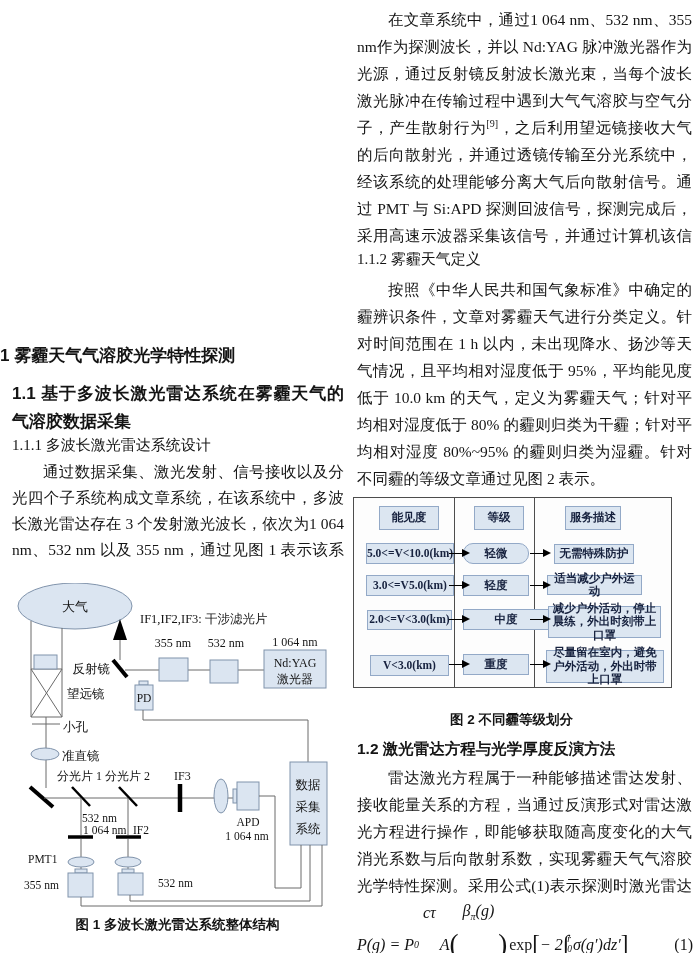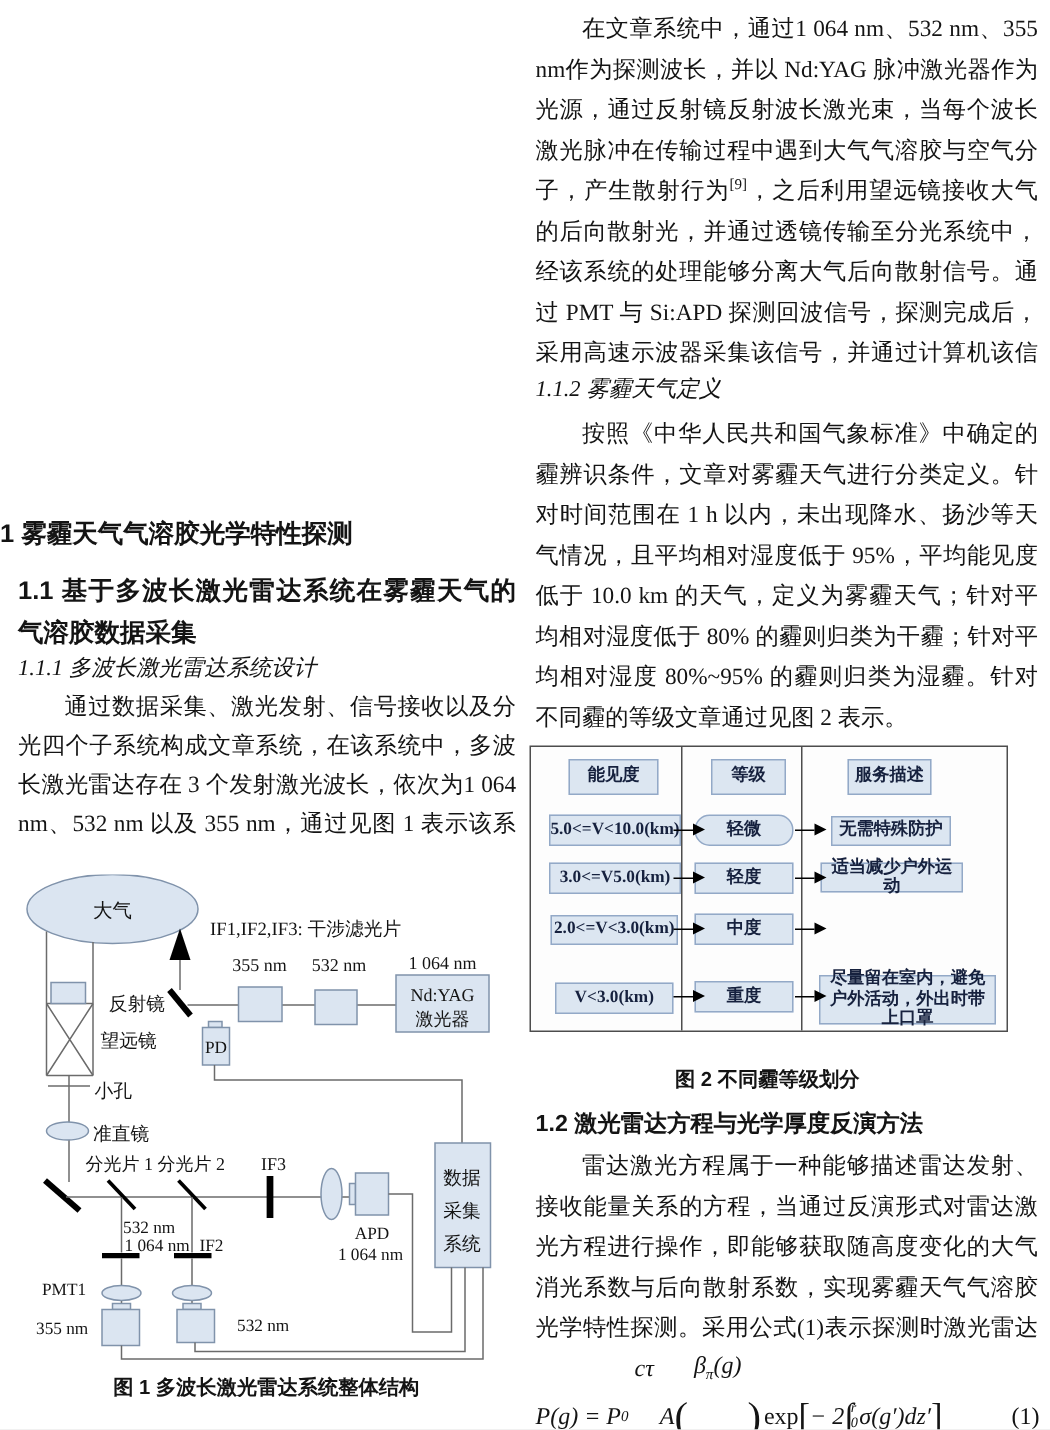--- a/index.html
+++ b/index.html
@@ -2,21 +2,21 @@
 <html><head>
 <meta charset="utf-8">
 <style>
   html,body{margin:0;padding:0;background:#e8e8e8;}
   .page{position:relative;width:700px;height:953px;background:#ffffff;overflow:hidden;
         font-family:"Liberation Serif",serif;color:#141414;}
   
   .body-p{font-size:15.5px;line-height:27px;text-align:justify;text-indent:2em;margin:0;}
   .ref-sup{font-size:10px;vertical-align:super;line-height:0;}
   .h-hei{font-family:"Liberation Sans",sans-serif;font-weight:bold;margin:0;}
-  .h-kai{font-style:italic;font-weight:normal;font-size:15px;margin:0;}
+  .h-kai{font-weight:normal;font-size:15px;margin:0;}
   .abs{position:absolute;}
   .caption{font-family:"Liberation Sans",sans-serif;font-weight:bold;font-size:13.5px;
            text-align:center;}
   
   #fig2{position:absolute;left:353px;top:497px;width:317px;height:189px;
         border:1.5px solid #4d4d4d;background:#fdfdfd;}
   .f2div{position:absolute;top:0;bottom:0;width:0;border-left:1px solid #4d4d4d;}
   .f2cell{position:absolute;background:#dce6f1;border:1px solid #93a9c7;
           display:flex;align-items:center;justify-content:center;
           font-weight:bold;font-size:11.5px;line-height:13.5px;text-align:center;
@@ -70,21 +70,22 @@
     <span class="arr" style="left:95px;top:55px;"></span>
     <span class="arr" style="left:176px;top:55px;"></span>
 
     <div class="f2cell" style="left:12px;top:77px;width:88px;height:21px;">3.0&lt;=V5.0(km)</div>
     <div class="f2cell" style="left:109px;top:77px;width:66px;height:21px;">轻度</div>
     <div class="f2cell" style="left:193px;top:77px;width:95px;height:20px;">适当减少户外运动</div>
     <span class="arr" style="left:95px;top:87px;"></span>
     <span class="arr" style="left:176px;top:87px;"></span>
 
     <div class="f2cell" style="left:13px;top:112px;width:85px;height:20px;">2.0&lt;=V&lt;3.0(km)</div>
-    <div class="f2cell" style="left:109px;top:111px;width:66px;height:21px;">中度</div>
+    <div class="f2cell" style="left:109px;top:111px;width:86px;height:21px;">中度</div>
+    <div class="f2cell" style="left:194px;top:108px;width:113px;height:32px;">减少户外活动，停止晨练，外出时刻带上口罩</div>
     <span class="arr" style="left:95px;top:121px;"></span>
     <span class="arr" style="left:176px;top:121px;"></span>
 
     <div class="f2cell" style="left:16px;top:157px;width:79px;height:21px;">V&lt;3.0(km)</div>
     <div class="f2cell" style="left:109px;top:156px;width:66px;height:21px;">重度</div>
     <div class="f2cell" style="left:192px;top:152px;width:118px;height:33px;text-align:center;">尽量留在室内，避免户外活动，外出时带上口罩</div>
     <span class="arr" style="left:95px;top:166px;"></span>
     <span class="arr" style="left:176px;top:166px;"></span>
   </div>
 

